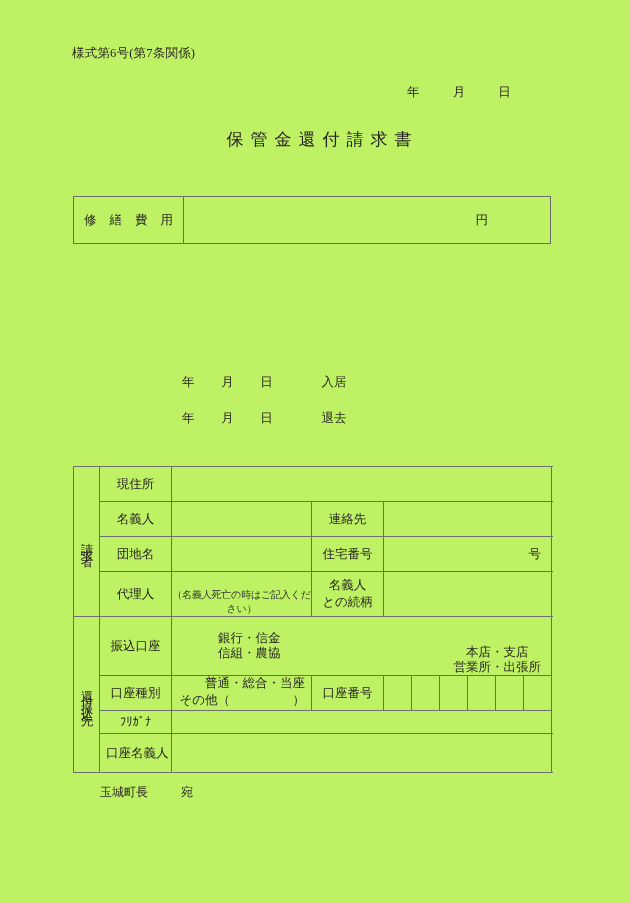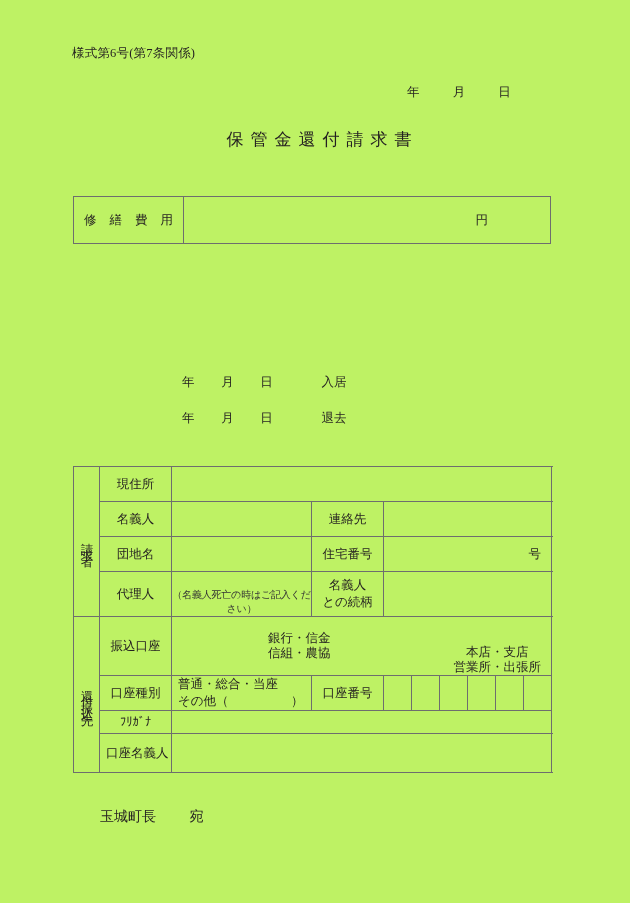--- a/index.html
+++ b/index.html
@@ -147,36 +147,37 @@
     white-space: nowrap;
   }
   .bank-kind {
     display: flex;
     align-items: center;
     justify-content: space-between;
     line-height: 1.2;
     white-space: nowrap;
     padding: 0 4px;
   }
-  .bank-kind .mid { margin-left: 86px; text-align: center; }
+  .bank-kind .mid { margin-left: 36px; text-align: center; }
   .bank-kind .end { text-align: center; margin-top: 28px; }
   .acct-type {
-    text-align: left;
+    text-align: right;
     line-height: 1.2;
     white-space: nowrap;
+    font-family: Liberation Mono, monospace;
   }
   .num-box { padding: 0 !important; }
   .goh-right { text-align: right; padding-right: 10px !important; }
 
   
   .addressee {
     position: absolute;
     left: 100px;
-    top: 808px;
-    font-size: 14px;
+    top: 784px;
+    font-size: 12px;
     white-space: nowrap;
   }
   .addressee .to { margin-left: 30px; }
 </style>
 </head>
 <body>
 
 <div class="page">
 
   <div class="form-code">様式第6号(第7条関係)</div>

